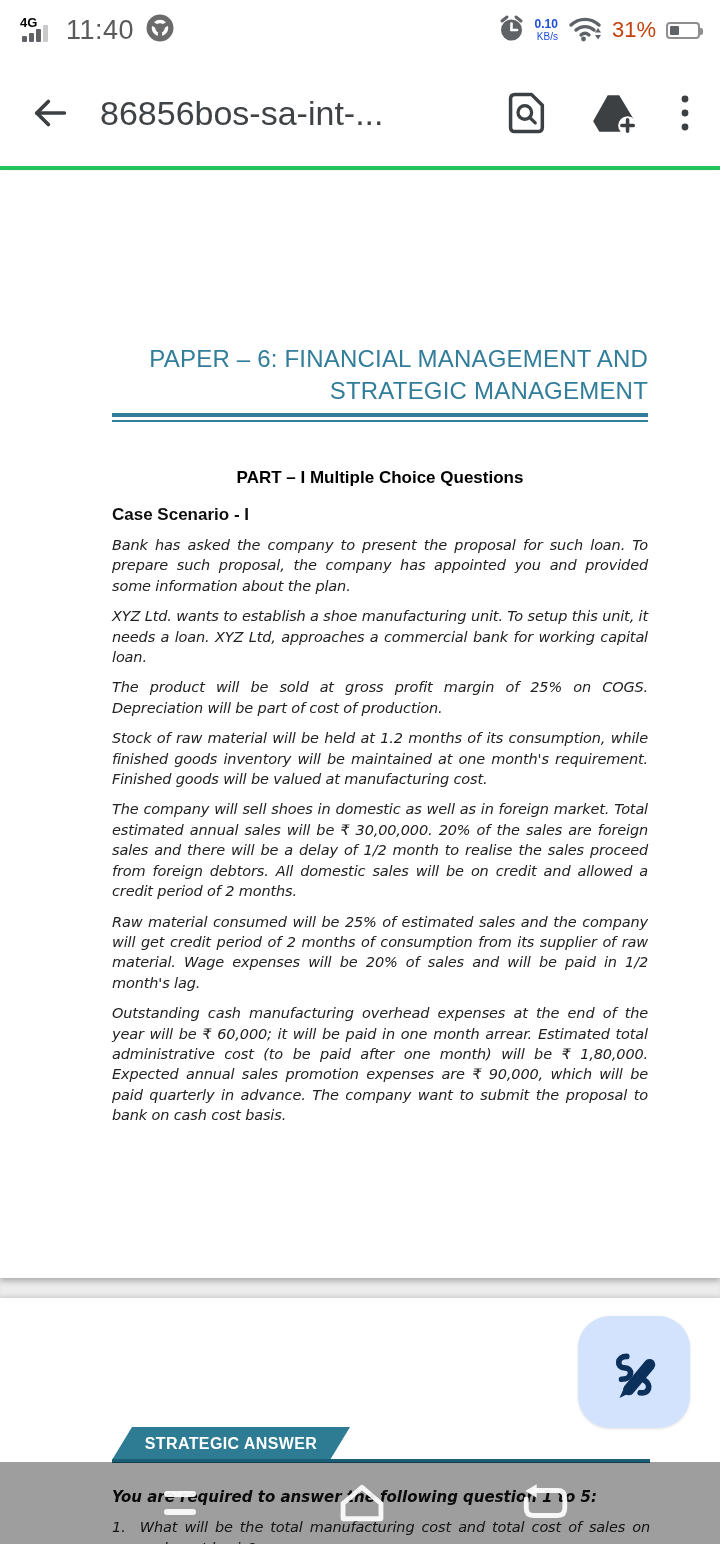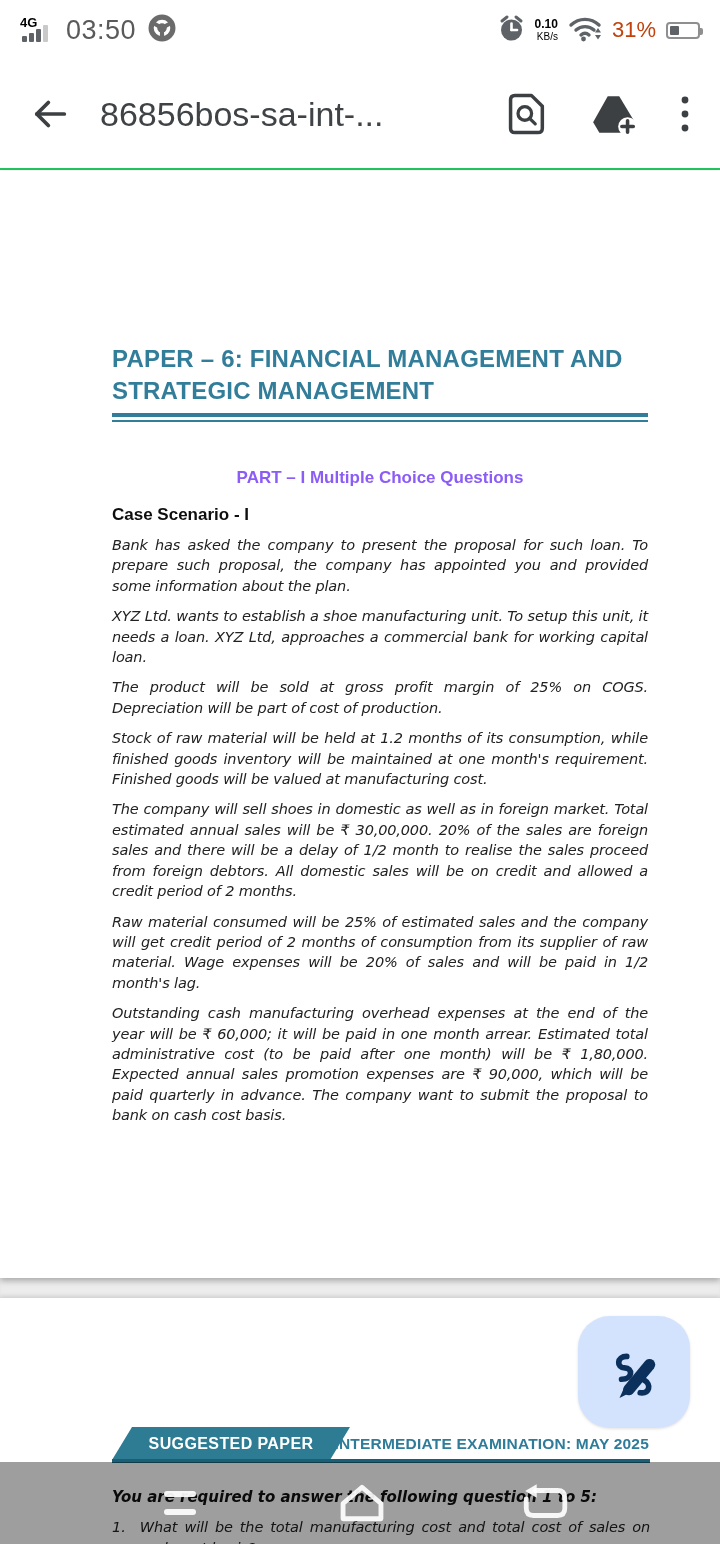--- a/index.html
+++ b/index.html
@@ -16,51 +16,51 @@
   }
   .sb-left { display:flex; align-items:center; gap:12px; }
   .signal { position:relative; width:34px; height:30px; }
   .signal .net-label { position:absolute; top:0; left:0; font-size:13px; font-weight:700; color:#000000; }
   .signal .bars { position:absolute; bottom:3px; left:2px; display:flex; align-items:flex-end; gap:2px; }
   .signal .bars i { display:block; width:5px; background:#5f6368; border-radius:1px; }
   .signal .bars i:nth-child(1){height:6px;} .signal .bars i:nth-child(2){height:9px;}
   .signal .bars i:nth-child(3){height:13px;} .signal .bars i:nth-child(4){height:17px; background:#c9c9c9;}
   .sb-time { font-size:27px; color:#5a5a5a; letter-spacing:.5px; }
   .sb-right { margin-left:auto; display:flex; align-items:center; gap:10px; }
-  .speed { text-align:right; line-height:1; color:#000000; }
+  .speed { text-align:right; line-height:1; color:#1d4ed8; }
   .speed .v { font-size:12px; font-weight:700; }
   .speed .u { font-size:10px; margin-top:2px; }
   .sb-batt-pct { font-size:22px; color:#c2410c; }
   .battery { position:relative; width:34px; height:17px; border:2px solid #8f8f8f; border-radius:4px; display:flex; align-items:center; padding:2px; }
   .battery .fill { width:9px; height:9px; background:#5f6368; border-radius:1px; }
   .battery .tip { position:absolute; right:-5px; top:4px; width:3px; height:7px; background:#8f8f8f; border-radius:0 2px 2px 0; }
 
   
   .appbar {
     position:absolute; top:60px; left:0; width:720px; height:110px; background:#fff;
-    display:flex; align-items:center; padding:0 28px; border-bottom:2px solid #22c55e;
+    display:flex; align-items:center; padding:0 28px; border-bottom:4px solid #22c55e;
   }
   .appbar .title { margin-left:28px; font-size:34px; color:#3f4346; flex:1; white-space:nowrap; overflow:hidden; }
   .appbar .actions { display:flex; align-items:center; gap:40px; }
   .iconbtn { background:none; border:none; padding:0; display:flex; align-items:center; justify-content:center; cursor:pointer; }
 
   
   .viewer {
     position:absolute; top:171px; left:0; width:720px; height:1373px; background:#ececec;
     box-shadow:inset 0 5px 6px -4px rgba(0,0,0,.15);
   }
   .page1 { position:absolute; top:0; left:0; width:720px; height:1107px; background:#fff; box-shadow:0 3px 6px rgba(0,0,0,.28); }
   .page2 { position:absolute; top:1127px; left:0; width:720px; height:246px; background:#fff; box-shadow:0 -2px 4px rgba(0,0,0,.12); }
 
   .doc1 { position:absolute; left:112px; width:536px; top:172px; color:#1d1d1d; }
-  .doc-title { text-align:left; color:#327d99; font-weight:700; font-size:24px; line-height:32px; letter-spacing:.2px; }
+  .doc-title { text-align:right; color:#327d99; font-weight:400; font-size:24px; line-height:32px; letter-spacing:.2px; }
   .title-rule { margin-top:6px; }
   .title-rule .r1 { height:4px; background:#327d99; }
   .title-rule .r2 { height:2px; background:#327d99; margin-top:3px; }
-  .part-heading { margin-top:46px; text-align:center; font-weight:700; font-size:17px; color:#8b5cf6; }
+  .part-heading { margin-top:46px; text-align:center; font-weight:700; font-size:17px; color:#000000; }
   .case-heading { margin-top:17px; font-weight:700; font-size:17px; color:#0e0e0e; }
   .doc1 p {
     margin-top:10px; font-style:italic; font-size:14.5px; line-height:20.4px;
     text-align:justify; letter-spacing:-.15px; color:#222;
     font-family:"DejaVu Sans", sans-serif;
   }
 
   
   .banner {
     position:absolute; left:112px; top:129px; width:238px; height:33px; background:#2e7c94;
@@ -108,21 +108,21 @@
   <div class="sb-left">
     <span class="signal">
       <span class="net-label">4G</span>
       <span class="bars">
           <i></i>
           <i></i>
           <i></i>
           <i></i>
         </span>
     </span>
-    <span class="sb-time">03:50</span>
+    <span class="sb-time">11:40</span>
     <span>
       <svg width="28" height="28" viewBox="0 0 27 27">
         <circle cx="13.5" cy="13.5" r="10.5" fill="none" stroke="#6b6b6b" stroke-width="5"></circle>
         <circle cx="13.5" cy="13.5" r="4.6" fill="#6b6b6b"></circle>
         <line x1="13.5" y1="13.5" x2="23" y2="8.2" stroke="#6b6b6b" stroke-width="4"></line>
         <line x1="13.5" y1="13.5" x2="4" y2="8.2" stroke="#6b6b6b" stroke-width="4"></line>
         <line x1="13.5" y1="13.5" x2="13.5" y2="24.5" stroke="#6b6b6b" stroke-width="4"></line>
       </svg>
     </span>
   </div>
@@ -210,24 +210,23 @@
       <p>The product will be sold at gross profit margin of 25% on COGS. Depreciation will be part of cost of production.</p>
       <p>Stock of raw material will be held at 1.2 months of its consumption, while finished goods inventory will be maintained at one month's requirement. Finished goods will be valued at manufacturing cost.</p>
       <p>The company will sell shoes in domestic as well as in foreign market. Total estimated annual sales will be ₹ 30,00,000. 20% of the sales are foreign sales and there will be a delay of 1/2 month to realise the sales proceed from foreign debtors. All domestic sales will be on credit and allowed a credit period of 2 months.</p>
       <p>Raw material consumed will be 25% of estimated sales and the company will get credit period of 2 months of consumption from its supplier of raw material. Wage expenses will be 20% of sales and will be paid in 1/2 month's lag.</p>
       <p>Outstanding cash manufacturing overhead expenses at the end of the year will be ₹ 60,000; it will be paid in one month arrear. Estimated total administrative cost (to be paid after one month) will be ₹ 1,80,000. Expected annual sales promotion expenses are ₹ 90,000, which will be paid quarterly in advance. The company want to submit the proposal to bank on cash cost basis.</p>
     </div>
   </div>
 
   <div class="page2">
     <div class="banner">
-      <span>SUGGESTED PAPER</span>
+      <span>STRATEGIC ANSWER</span>
     </div>
     <div class="banner-rule"></div>
-    <div class="exam-label">INTERMEDIATE EXAMINATION: MAY 2025</div>
     <div class="instruction">You are required to answer the following question 1 to 5:</div>
     <div class="q1">
       <span class="qnum">1.</span>
       <span class="qtext">What will be the total manufacturing cost and total cost of sales on cash cost basis?</span>
     </div>
   </div>
 </div>
 
 <button class="fab">
   <svg width="58" height="58" viewBox="0 0 56 56">

